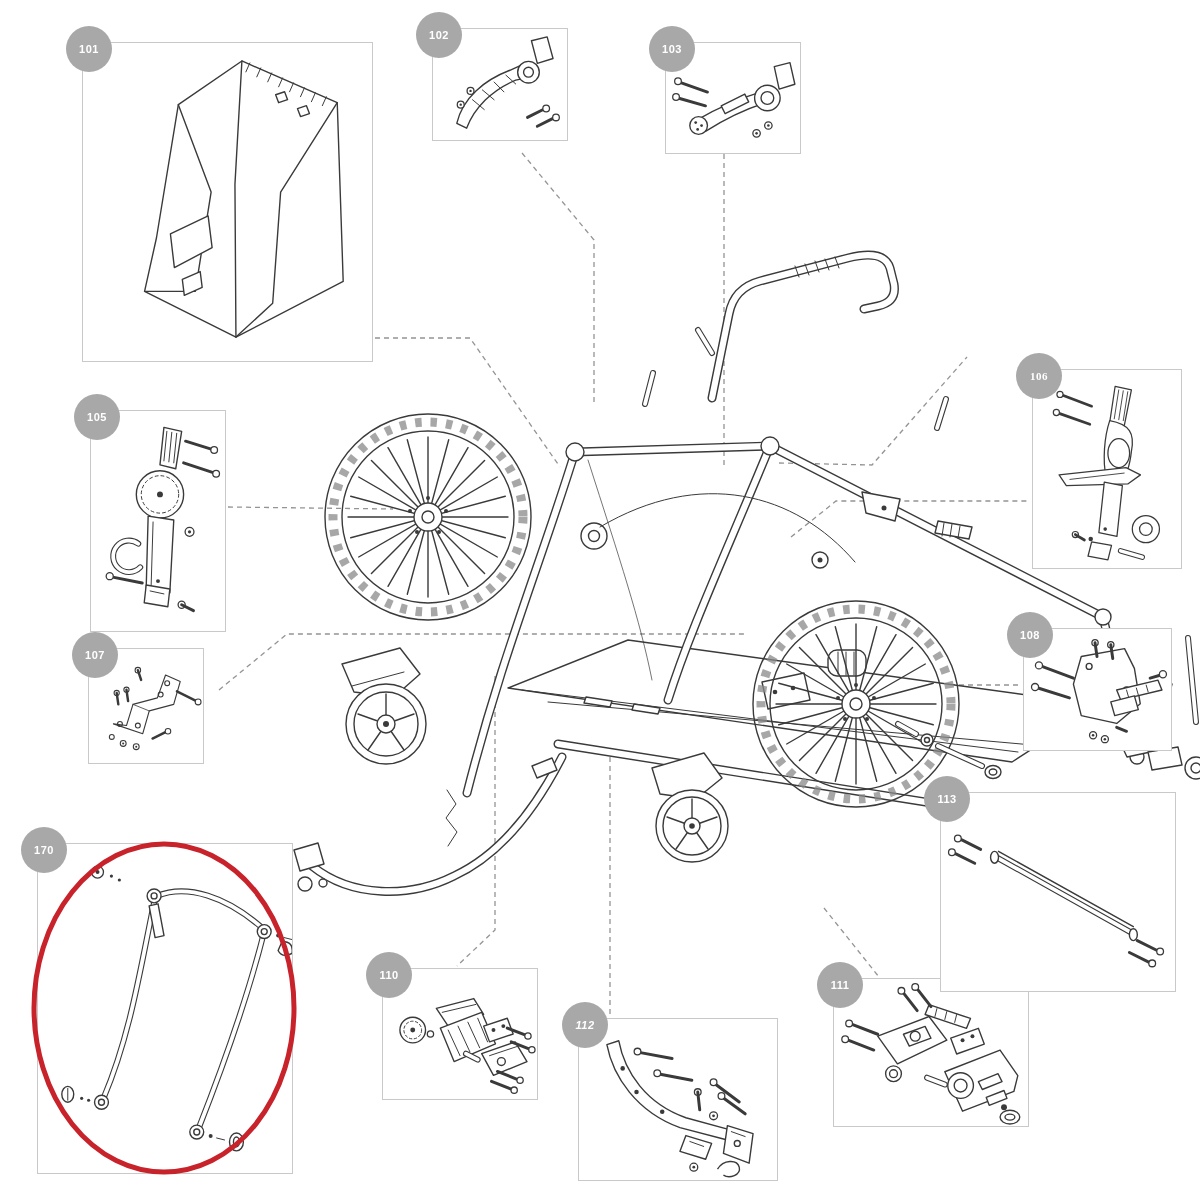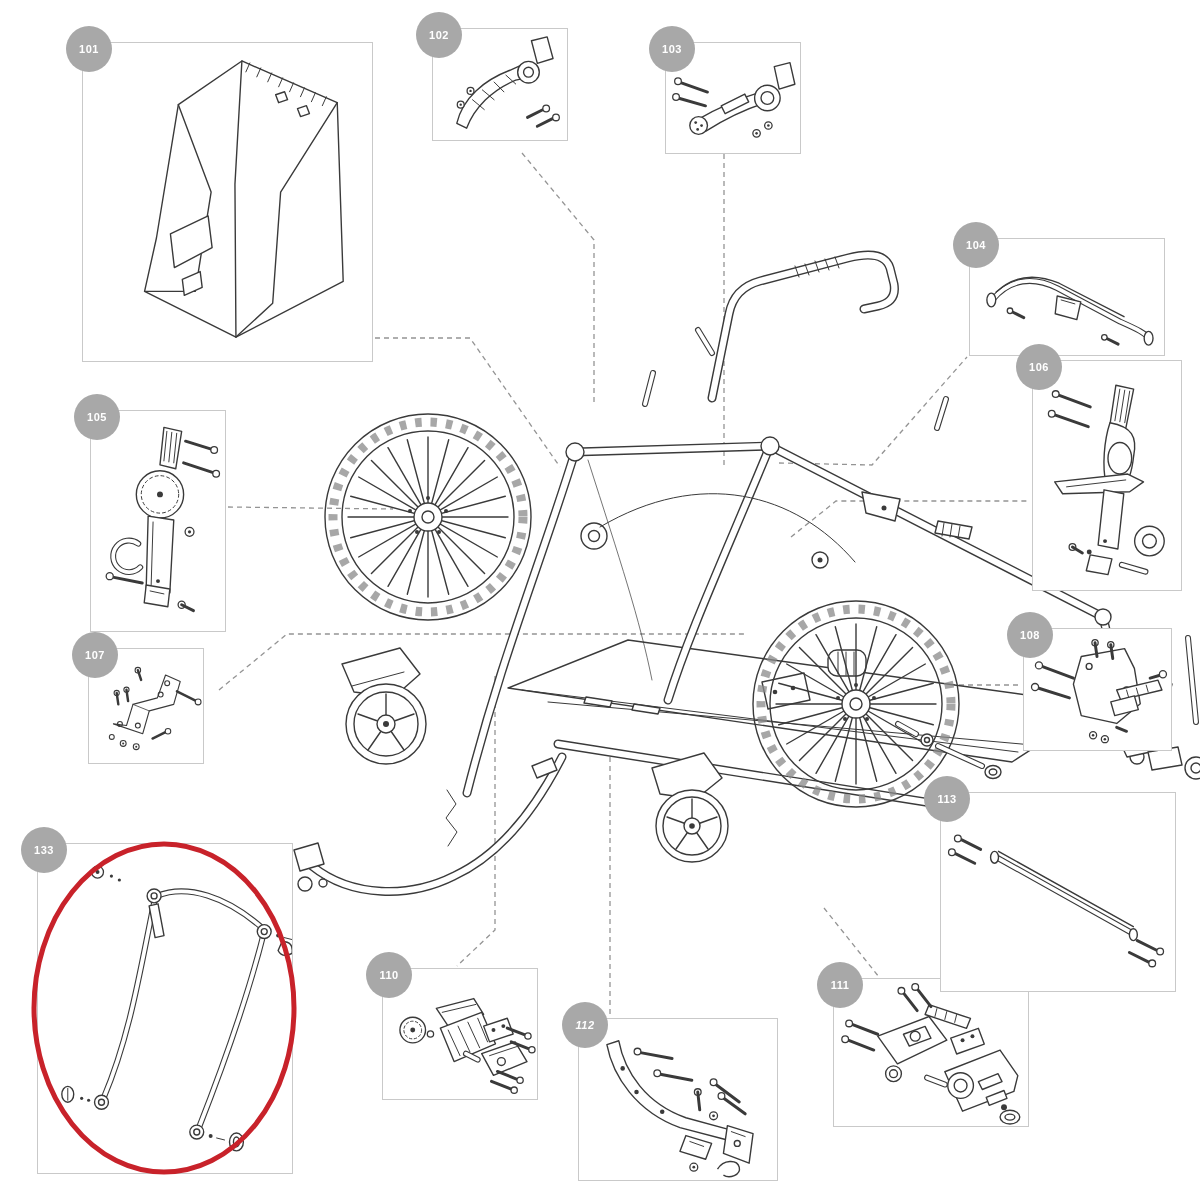--- a/index.html
+++ b/index.html
@@ -23,21 +23,21 @@
     font-weight:700; font-size:11px; line-height:46px; text-align:center;
     letter-spacing:.5px; z-index:3;
   }
 
   
   .pos-101 { left:82px;  top:42px;  width:291px; height:320px; }
   .pos-102 { left:432px; top:28px;  width:136px; height:113px; }
   .pos-103 { left:665px; top:42px;  width:136px; height:112px; }
   .pos-104 { left:969px; top:238px; width:196px; height:118px; }
   .pos-105 { left:90px;  top:410px; width:136px; height:222px;text-decoration:underline; }
-  .pos-106 { left:1032px;top:360px; width:150px; height:231px; }
+  .pos-106 { left:1032px;top:369px; width:150px; height:200px;font-family:Liberation Serif, serif; }
   .pos-107 { left:88px;  top:648px; width:116px; height:116px; }
   .pos-108 { left:1023px;top:628px; width:149px; height:123px; }
   .pos-109 { left:37px;  top:843px; width:256px; height:331px; }
   .pos-110 { left:382px; top:968px; width:156px; height:132px; }
   .pos-111 { left:833px; top:978px; width:196px; height:149px; }
   .pos-112 { left:578px; top:1018px;width:200px; height:163px;font-style:italic; }
   .pos-113 { left:940px; top:792px; width:236px; height:200px; }
 
   
   .ln  { fill:none; stroke:var(--line,#3a3a3a); stroke-width:1.4; stroke-linecap:round; stroke-linejoin:round; }
@@ -313,36 +313,20 @@
         <circle class="hd" cx="12" cy="39" r="3.4"></circle>
       <line class="sh" x1="12" y1="56" x2="40" y2="64"></line>
         <circle class="hd" cx="10" cy="55" r="3.4"></circle>
       <circle class="hd" cx="92" cy="92" r="3.8"></circle>
         <circle class="dot" cx="92" cy="92" r="1.3"></circle>
       <circle class="hd" cx="104" cy="84" r="3.8"></circle>
         <circle class="dot" cx="104" cy="84" r="1.3"></circle>
     </svg>
   </div>
 
-  <div class="part-box pos-104">
-    <span class="badge">104</span>
-    <svg class="sketch" viewBox="0 0 196 118">
-      <path class="po" d="M22,62 C40,40 64,38 88,50 L152,84 C170,92 178,96 181,101" stroke-width="7"></path>
-      <path class="pi" d="M22,62 C40,40 64,38 88,50 L152,84 C170,92 178,96 181,101" stroke-width="4.4"></path>
-      <path class="ln" d="M26,54 C44,37 66,35 90,45 L156,79" stroke-width="2"></path>
-      <polygon class="lnw" points="88,58 112,64 108,82 86,76"></polygon>
-      <line class="ln thin" x1="92" y1="62" x2="106" y2="66"></line>
-      <ellipse class="lnw" cx="21" cy="62" rx="4.5" ry="7"></ellipse>
-      <ellipse class="lnw" cx="181" cy="101" rx="4.5" ry="7"></ellipse>
-      <line class="sh" x1="42" y1="74" x2="54" y2="80" stroke-width="2.2"></line>
-        <circle class="hd" cx="40" cy="73" r="2.8"></circle>
-      <line class="sh" x1="138" y1="101" x2="150" y2="107" stroke-width="2.2"></line>
-        <circle class="hd" cx="136" cy="100" r="2.8"></circle>
-    </svg>
-  </div>
 
   <div class="part-box pos-105">
     <span class="badge">105</span>
     <svg class="sketch" viewBox="0 0 136 222">
       <polygon class="lnw" points="74,16 92,20 86,58 70,54"></polygon>
       <g class="ln thin">
         <line x1="77" y1="20" x2="74" y2="50"></line>
           <line x1="82" y1="21" x2="79" y2="51"></line>
           <line x1="87" y1="22" x2="84" y2="52"></line>
       </g>
@@ -451,21 +435,21 @@
         <circle class="hd" cx="141" cy="46" r="3.6"></circle>
       <circle class="hd" cx="70" cy="108" r="3.6"></circle>
         <circle class="dot" cx="70" cy="108" r="1.3"></circle>
       <circle class="hd" cx="82" cy="112" r="3.6"></circle>
         <circle class="dot" cx="82" cy="112" r="1.3"></circle>
       <line class="sh" x1="94" y1="100" x2="104" y2="104" stroke-width="2.4"></line>
     </svg>
   </div>
 
   <div class="part-box pos-109">
-    <span class="badge">133</span>
+    <span class="badge">170</span>
     <svg class="sketch" viewBox="0 0 256 331">
       <path class="po" d="M120,52 C150,40 190,52 228,86" stroke-width="7"></path>
       <path class="pi" d="M120,52 C150,40 190,52 228,86" stroke-width="4.4"></path>
       <path class="po" d="M118,54 C104,120 94,190 66,256" stroke-width="7"></path>
       <path class="pi" d="M118,54 C104,120 94,190 66,256" stroke-width="4.4"></path>
       <path class="po" d="M228,88 C210,160 186,225 162,286" stroke-width="7"></path>
       <path class="pi" d="M228,88 C210,160 186,225 162,286" stroke-width="4.4"></path>
       <polygon class="lnw" points="112,62 121,60 127,92 118,94"></polygon>
       <circle class="lnw" cx="117" cy="52" r="7"></circle>
         <circle class="ln" cx="117" cy="52" r="3"></circle>

